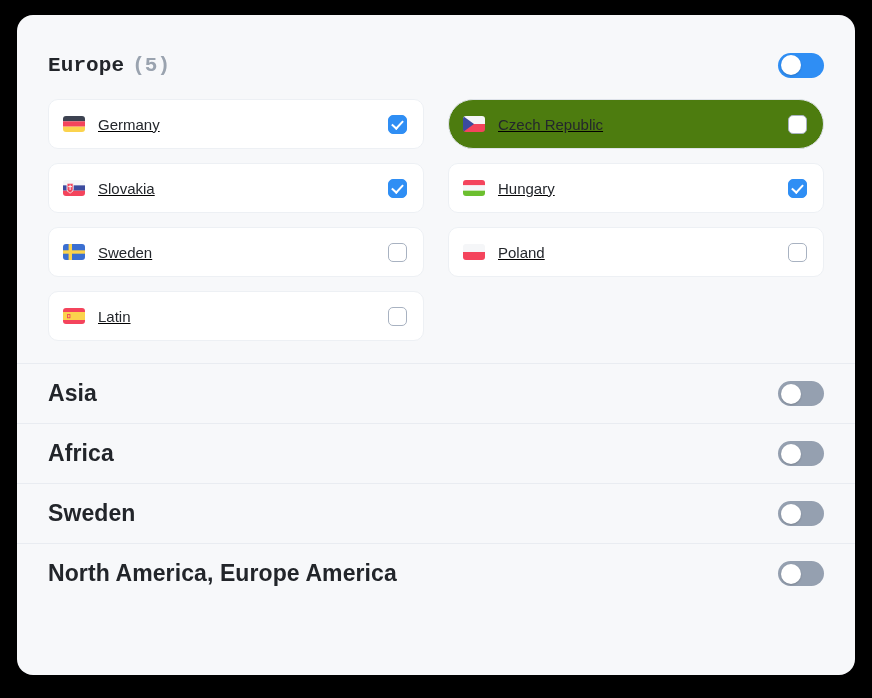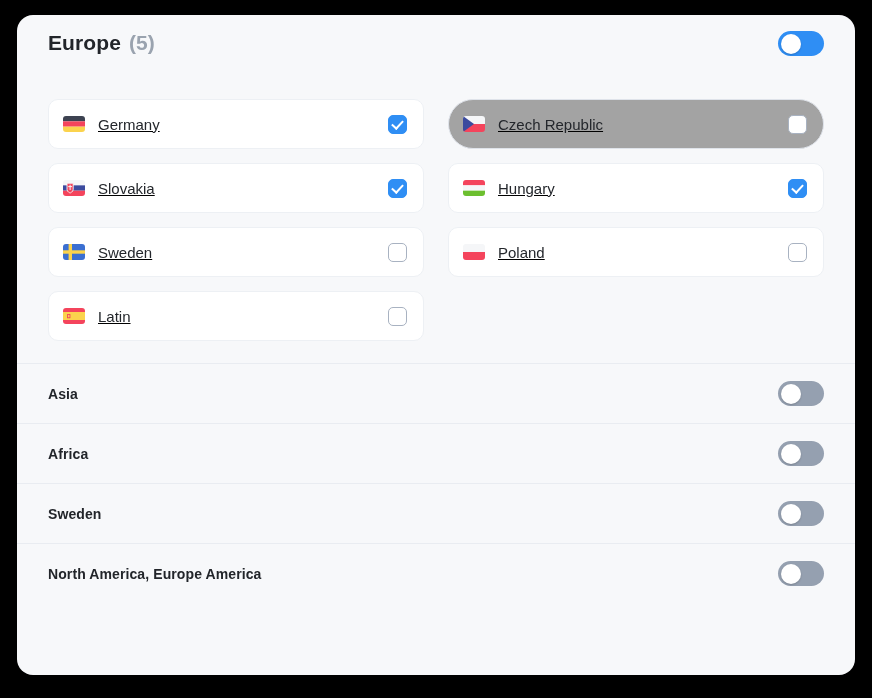--- a/index.html
+++ b/index.html
@@ -22,22 +22,23 @@
     background: #f7f8fa;
     border-radius: 16px;
     overflow: hidden;
     box-shadow: 0 14px 40px rgba(0,0,0,0.55);
   }
 
   
   .section-head {
     height: 84px;
     display: flex;
-    align-items: flex-start;
+    align-items: center;
     padding: 16px 31px 0 31px;
+    font-family: Liberation Mono, monospace;
   }
   .section-title {
     font-size: 21px;
     font-weight: bold;
     color: #22252a;
     letter-spacing: 0.1px;
   }
   .section-count {
     font-size: 21px;
     font-weight: bold;
@@ -81,21 +82,21 @@
     background: #ffffff;
     border: 1px solid #edf0f4;
     border-radius: 10px;
     display: flex;
     align-items: center;
     padding: 0 16px 0 14px;
     cursor: pointer;
     text-decoration: underline;
   }
   .country-row.hovered {
-    background: #a3a3a3;
+    background: #4d7c0f;
     border-color: #dfe3ea;
     border-radius: 25px;
   }
   .country-name {
     font-size: 15px;
     color: #24272c;
     margin-left: 13px;
     white-space: nowrap;
   }
 
@@ -144,21 +145,21 @@
     background: #e9ecf1;
     width: 100%;
   }
   .section-row {
     height: 59px;
     display: flex;
     align-items: center;
     padding: 0 31px;
     cursor: pointer;
   }
-  .section-row .section-title { font-size: 14px; }
+  .section-row .section-title { font-size: 23px; }
 </style>
 </head>
 <body>
 
 <div class="card">
 
   <div class="section-head">
     <span class="section-title">Europe</span>
     <span class="section-count">(5)</span>
     <span class="spacer"></span>

